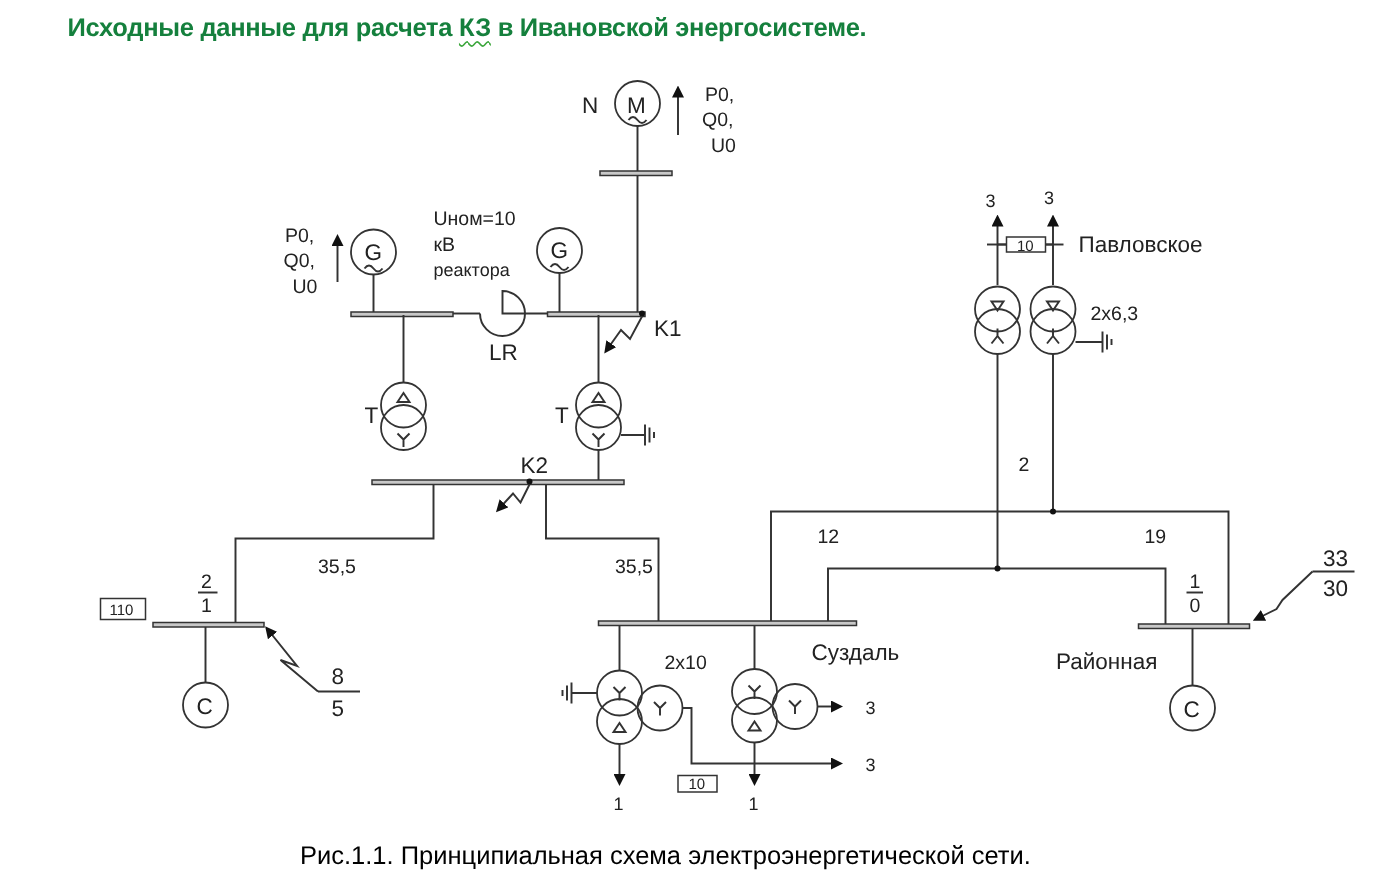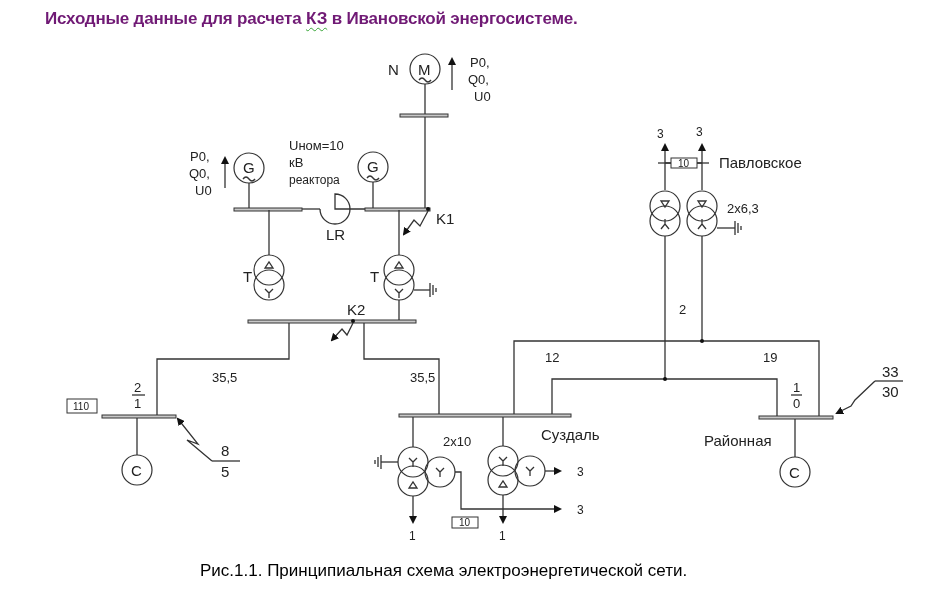--- a/index.html
+++ b/index.html
@@ -1,17 +1,17 @@
 <!DOCTYPE html>
 <html><head>
 <meta charset="utf-8">
 <style>
   html, body { margin:0; padding:0; background:#ffffff; }
   body { width:926px; height:591px; position:relative; overflow:hidden; font-family:"Liberation Sans", sans-serif; }
-  .title { position:absolute; left:45px; top:9px; font-size:17px; font-weight:bold; color:#701a75; letter-spacing:-0.2px; }
+  .title { position:absolute; left:45px; top:9px; font-size:17px; font-weight:bold; color:#15803d; letter-spacing:-0.2px; }
   .title .kz { text-decoration: underline wavy #3aa63a; text-decoration-thickness:1px; text-underline-offset:3px; }
   .caption { position:absolute; left:200px; top:561px; font-size:17px; color:#000; }
   svg { position:absolute; left:0; top:0; }
   svg text { font-family:"Liberation Sans", sans-serif; fill:#222; }
   .ln { stroke:#333; stroke-width:1.3; fill:none; }
   .bus { fill:#c8c8c8; stroke:#333; stroke-width:1; }
   .circ { fill:none; stroke:#333; stroke-width:1.2; }
   .lbl { font-size:13px; }
   .lbl-l { font-size:15px; }
   .sm { font-size:11px; }

